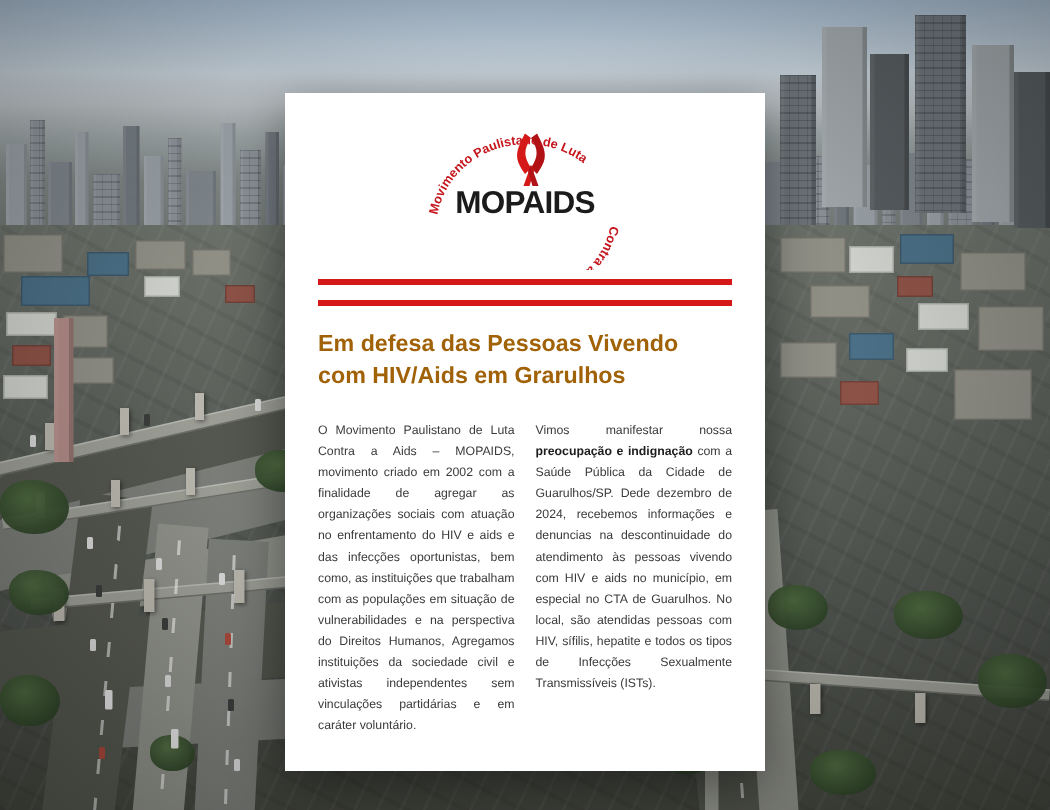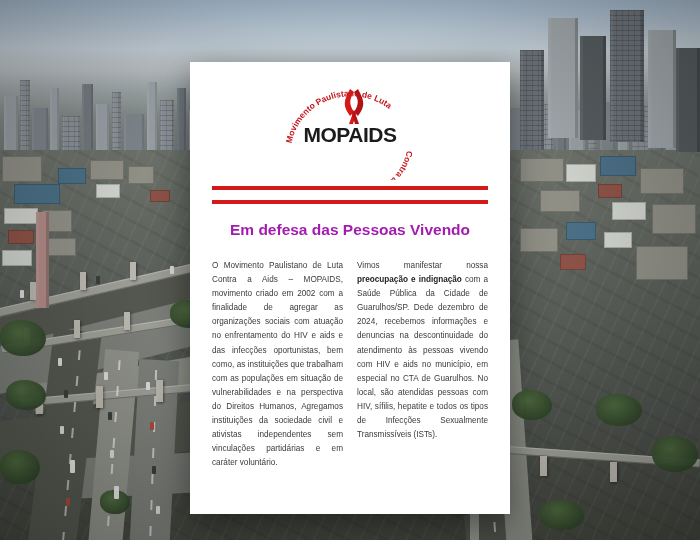--- a/index.html
+++ b/index.html
@@ -189,24 +189,24 @@
     color: #111;
     line-height: 1.05;
     padding-bottom: 8px;
   }
   .rule2 {
     height: 4px;
     background: #d51818;
     margin-bottom: 16px;
   }
   .subtitle {
-    text-align: center;
+    text-align: left;
     font-size: 15.5px;
     font-weight: bold;
-    color: #a21caf;
+    color: #a16207;
     line-height: 1.35;
     margin-bottom: 18px;
   }
 
   .cols {
     display: flex;
     gap: 14px;
     flex: 1;
   }
   .col {
@@ -414,20 +414,21 @@
           <text x="75" y="62" text-anchor="middle" font-family="Liberation Sans, sans-serif" font-size="21" font-weight="bold" fill="#1b1b1b" letter-spacing="-0.5">MOPAIDS</text>
         </svg>
       </div>
     </div>
 
     <div class="rule"></div>
     <div class="rule2"></div>
 
     <div class="subtitle">
       <span>Em defesa das Pessoas Vivendo</span><br>
+      <span>com HIV/Aids em Grarulhos</span>
     </div>
 
     <div class="cols">
       <div class="col">O Movimento Paulistano de Luta Contra a Aids – MOPAIDS, movimento criado em 2002 com a finalidade de agregar as organizações sociais com atuação no enfrentamento do HIV e aids e das infecções oportunistas, bem como, as instituições que trabalham com as populações em situação de vulnerabilidades e na perspectiva do Direitos Humanos, Agregamos instituições da sociedade civil e ativistas independentes sem vinculações partidárias e em caráter voluntário.</div>
       <div class="col">
         <span>Vimos manifestar nossa </span><b>preocupação e indignação</b><span> com a Saúde Pública da Cidade de Guarulhos/SP. Dede dezembro de 2024, recebemos informações e denuncias na descontinuidade do atendimento às pessoas vivendo com HIV e aids no município, em especial no CTA de Guarulhos. No local, são atendidas pessoas com HIV, sífilis, hepatite e todos os tipos de Infecções Sexualmente Transmissíveis (ISTs).</span>
       </div>
     </div>
   </div>
 </div>

